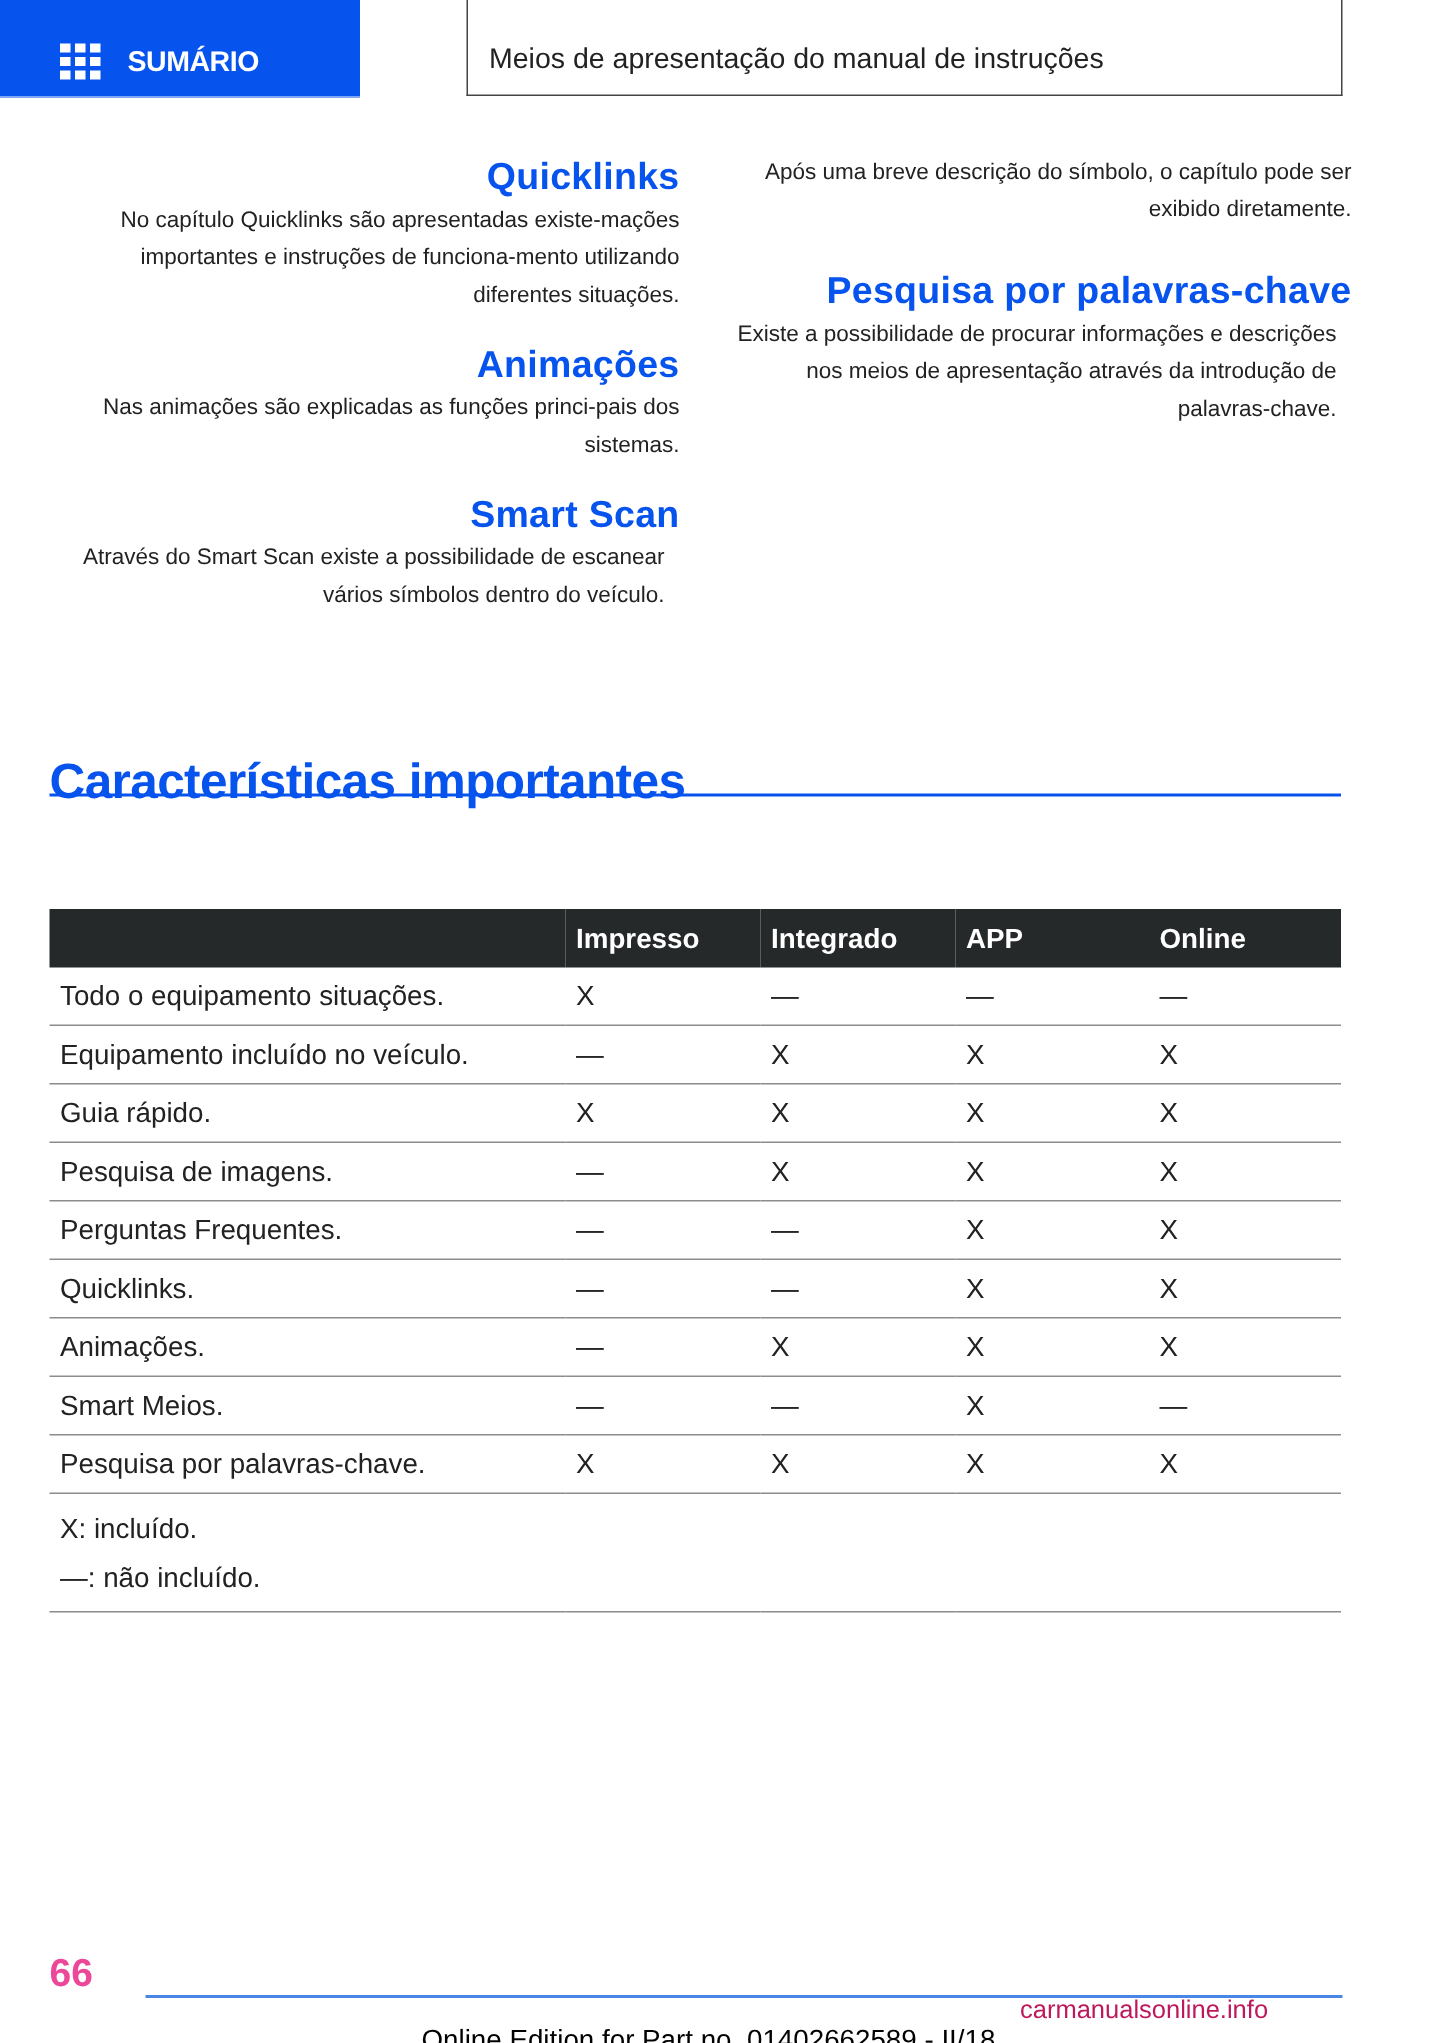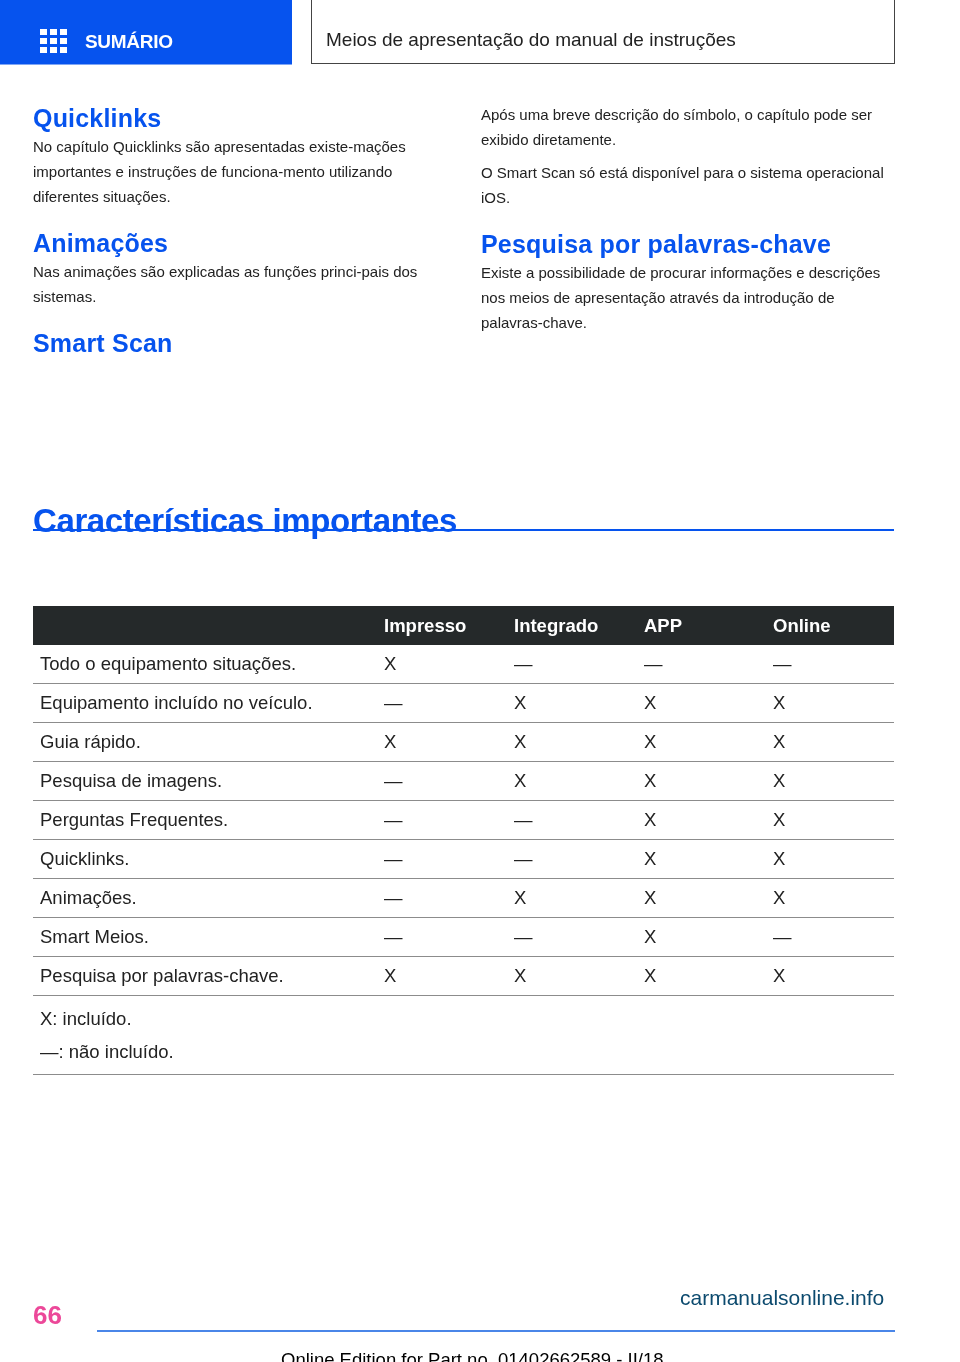--- a/index.html
+++ b/index.html
@@ -2,42 +2,42 @@
 <html><head>
 <meta charset="utf-8">
 <style>
   html, body { margin: 0; padding: 0; }
   body {
     width: 960px; height: 1362px; position: relative; overflow: hidden;
     background: #ffffff; color: #222;
     font-family: "Liberation Sans", "DejaVu Sans", sans-serif;
   }
   .topbar-tab {
-    position: absolute; left: 0; top: 0; width: 292px; height: 65px;
+    position: absolute; left: 0; top: 0; width: 240px; height: 65px;
     background: #0653ee; display: flex; align-items: center;
     border-bottom: 1px solid #7fa6f5; box-sizing: border-box;
   }
   .grid-icon {
     position: absolute; left: 40px; top: 29px; width: 26px; height: 24px;
     display: grid; grid-template-columns: repeat(3, 7px); grid-template-rows: repeat(3, 6px);
     column-gap: 3px; row-gap: 3px;
   }
   .grid-icon span { background: #fff; display: block; }
   .tab-label {
     position: absolute; left: 85px; top: 31px; color: #fff; font-weight: bold;
     font-size: 19px; letter-spacing: -0.3px;
   }
   .topbar-title {
     position: absolute; left: 311px; top: -2px; width: 584px; height: 66px;
     border: 1.5px solid #444; border-top: none; box-sizing: border-box;
   }
   .topbar-title span {
     position: absolute; left: 14px; top: 31px; font-size: 19px; color: #222;
   }
-  .col { position: absolute; width: 420px; }
+  .col { position: absolute; width: 420px; text-align: right; }
   .col-left { left: 33px; top: 102px; }
   .col-right { left: 481px; top: 102px; width: 420px; }
   h2.sub {
     color: #0653ee; font-size: 25px; font-weight: bold; margin: 0;
     line-height: 32px; letter-spacing: 0.2px;
   }
   p.body {
     margin: 0; font-size: 15px; line-height: 25px; color: #222;
   }
   .gap-s { height: 8px; }
@@ -65,21 +65,21 @@
   .page-num {
     position: absolute; left: 33px; top: 1300px; font-size: 26px; font-weight: bold; color: #ec4899;
   }
   .footer-rule {
     position: absolute; left: 97px; top: 1330px; width: 798px; height: 2px; background: #4a86e8;
   }
   .footer-text {
     position: absolute; left: 281px; top: 1334px; font-size: 18.5px; color: #000000; margin-top: 15px;
   }
   .watermark {
-    position: absolute; left: 680px; top: 1286px; font-size: 21px; color: #0c4a6e;
+    position: absolute; left: 680px; top: 1330px; font-size: 17px; color: #be185d;
   }
 </style>
 </head>
 <body>
 
 <div class="topbar-tab">
   <div class="grid-icon">
     <span></span>
       <span></span>
       <span></span>
@@ -97,26 +97,26 @@
 </div>
 
 <div class="col col-left">
   <h2 class="sub">Quicklinks</h2>
   <p class="body" style="width:420px;">No capítulo Quicklinks são apresentadas existe‐mações importantes e instruções de funciona‐mento utilizando diferentes situações.</p>
   <div class="gap-l"></div>
   <h2 class="sub">Animações</h2>
   <p class="body" style="width:420px;">Nas animações são explicadas as funções princi‐pais dos sistemas.</p>
   <div class="gap-l"></div>
   <h2 class="sub">Smart Scan</h2>
+  <p class="body" style="width:410px;">Através do Smart Scan existe a possibilidade de escanear vários símbolos dentro do veículo.</p>
 </div>
 
 <div class="col col-right">
   <p class="body" style="width:420px;">Após uma breve descrição do símbolo, o capítulo pode ser exibido diretamente.</p>
   <div class="gap-s"></div>
-  <p class="body" style="width:410px;">O Smart Scan só está disponível para o sistema operacional iOS.</p>
   <div class="gap-l"></div>
   <h2 class="sub">Pesquisa por palavras-chave</h2>
   <p class="body" style="width:410px;">Existe a possibilidade de procurar informações e descrições nos meios de apresentação através da introdução de palavras-chave.</p>
 </div>
 
 <div class="main-title">Características importantes</div>
 <div class="main-rule"></div>
 
 <table class="feat">
   <colgroup>

